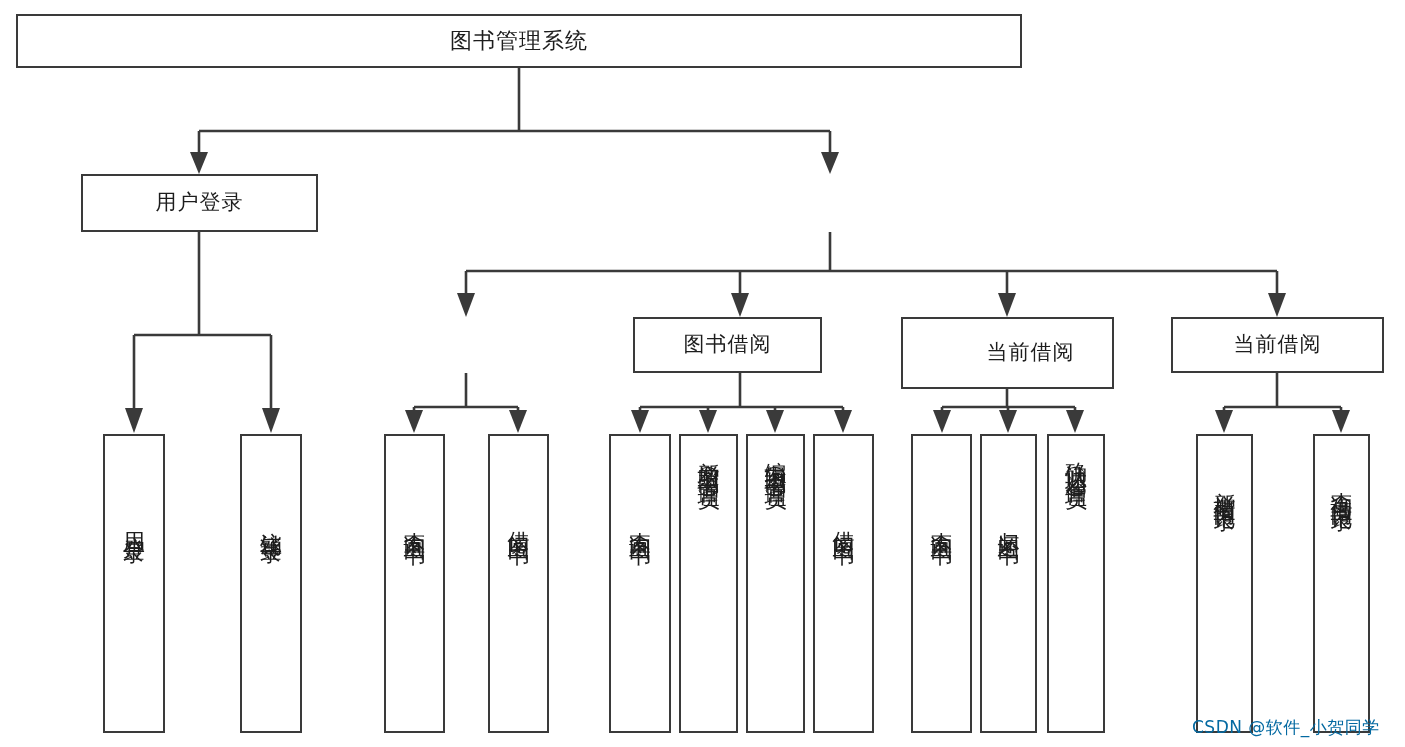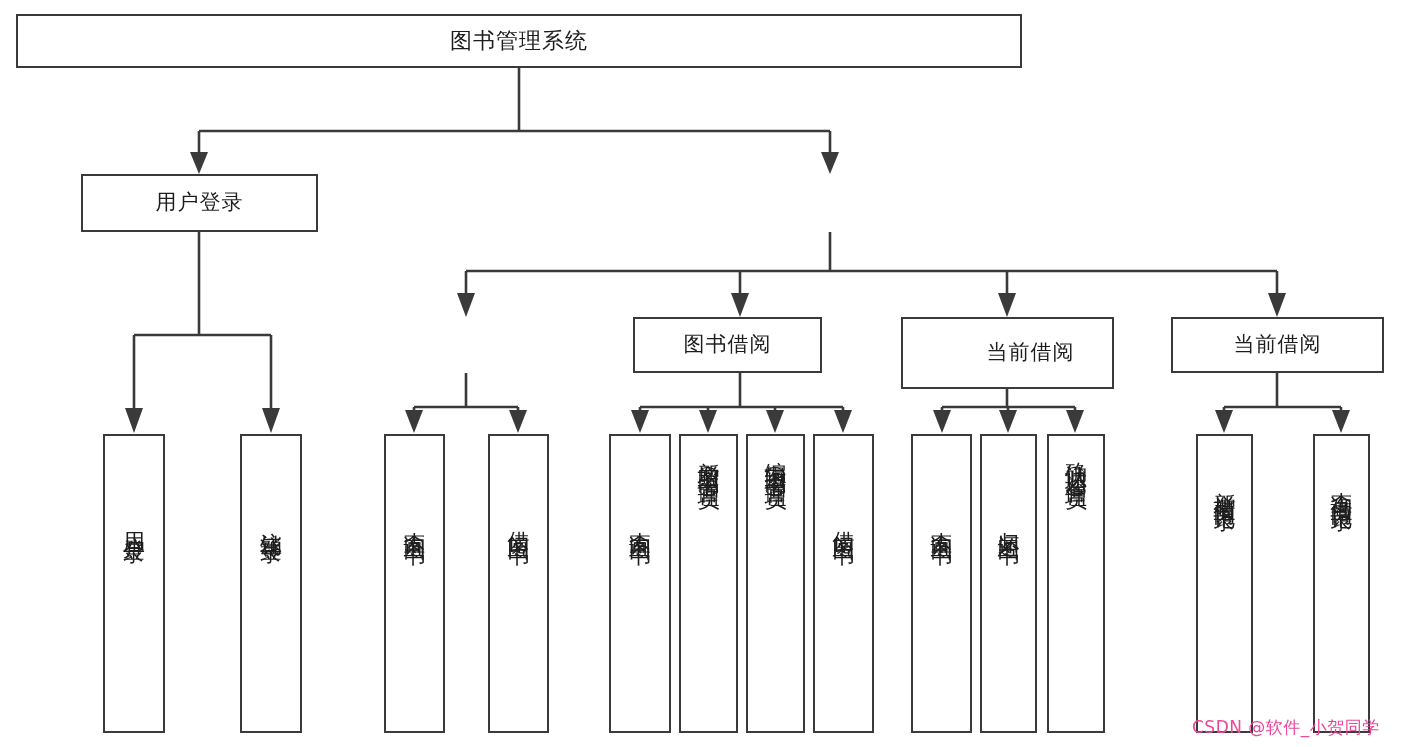--- a/index.html
+++ b/index.html
@@ -45,21 +45,21 @@
     text-orientation:upright;
     -webkit-writing-mode:vertical-rl;
     font-size:22px;
     line-height:1;
     letter-spacing:4px;
     white-space:nowrap;
   }
 
   .watermark{
     position:absolute;
-    color:#ec4899;
+    color:#0369a1;
     font-size:17px;
     white-space:nowrap;
     letter-spacing:0.5px;
   }
 
   svg.edges{position:absolute;left:0;top:0;width:1405px;height:747px;overflow:visible;}
   svg.edges path, svg.edges line{stroke:#3a3a3a;stroke-width:2.6;fill:none;}
   svg.edges polygon{fill:#3a3a3a;}
 </style>
 </head>

